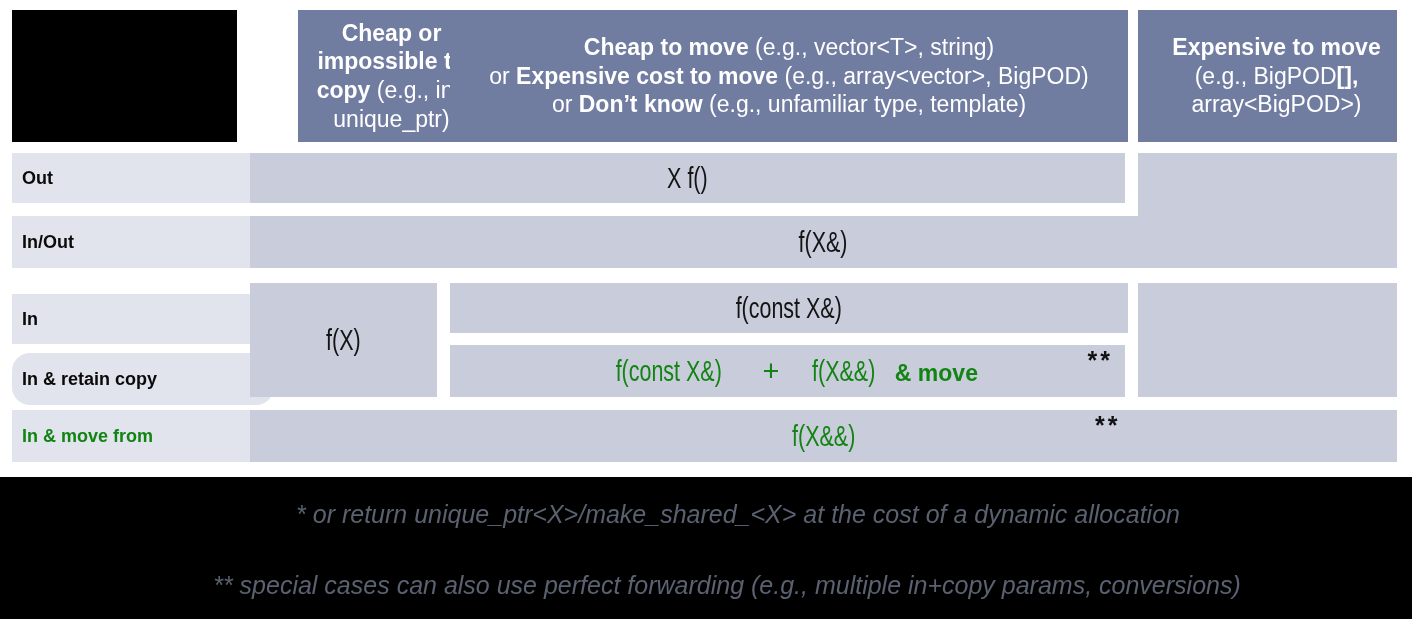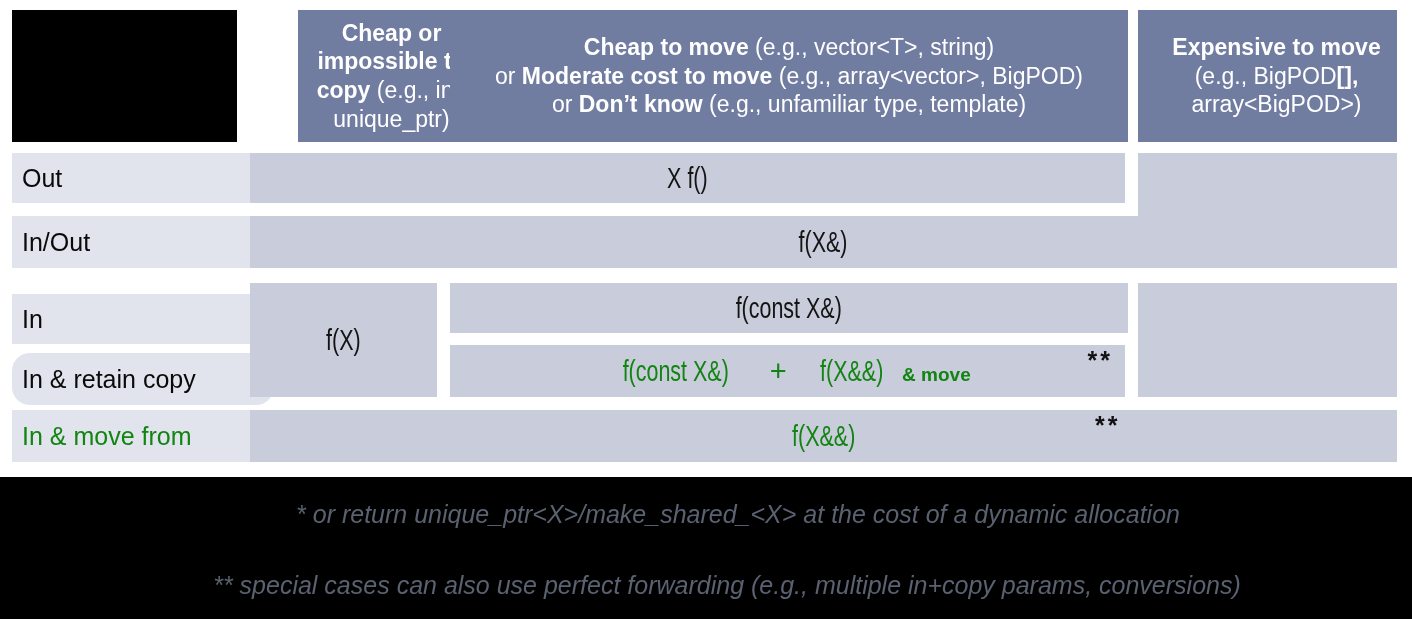--- a/index.html
+++ b/index.html
@@ -23,30 +23,30 @@
     display:flex;flex-direction:column;justify-content:center;text-align:center;
     font-size:23px;line-height:1.24;box-sizing:border-box;padding:0 6px;
   }
   .hcell .seg-b{font-weight:bold;}
   .h1{left:250px;width:187px;margin-left:48px;}
   .h2{left:450px;width:678px;}
   .h3{left:1138px;width:259px;padding-left:24px;}
   .label{
     position:absolute;left:12px;width:262px;background:var(--label-bg);
     display:flex;align-items:center;box-sizing:border-box;padding-left:10px;
-    font-weight:normal;font-size:25px;color:#0a0a0a;
+    font-weight:bold;font-size:18px;color:#0a0a0a;
   }
   .cell{
     position:absolute;background:var(--cell-bg);
     display:flex;align-items:center;justify-content:center;
     font-size:29px;color:var(--text);
   }
   .code{display:inline-block;transform:scaleX(0.74);white-space:nowrap;}
   .green{color:var(--green);}
-  .retain-suffix{font-size:19px;font-weight:bold;margin-left:8px;}
+  .retain-suffix{font-size:23px;font-weight:bold;margin-left:8px;}
   .plus{margin:0 22px;}
   .marker{
     position:absolute;top:1px;font-weight:bold;font-size:25px;letter-spacing:3px;color:#111;
     transform:none;
   }
   .marker.right{right:12px;}
   .marker.mid{left:845px;}
   .band{position:absolute;left:0;top:477px;width:1412px;height:142px;background:var(--band);}
   .fn{
     position:absolute;left:0;width:1412px;text-align:center;
@@ -61,21 +61,21 @@
 <div class="canvas">
 
   <div class="corner-box"></div>
 
   <div class="hcell h1">
     <div><span class="seg-b">Cheap or impossible to copy</span><span class="seg"> (e.g., int, unique_ptr)</span></div>
   </div>
 
   <div class="hcell h2">
     <div><span class="seg-b">Cheap to move</span><span class="seg"> (e.g., vector&lt;T&gt;, string)</span></div>
-    <div><span class="seg">or </span><span class="seg-b">Moderate cost to move</span><span class="seg"> (e.g., array&lt;vector&gt;, BigPOD)</span></div>
+    <div><span class="seg">or </span><span class="seg-b">Expensive cost to move</span><span class="seg"> (e.g., array&lt;vector&gt;, BigPOD)</span></div>
     <div><span class="seg">or </span><span class="seg-b">Don’t know</span><span class="seg"> (e.g., unfamiliar type, template)</span></div>
   </div>
 
   <div class="hcell h3">
     <div><span class="seg-b">Expensive to move</span></div>
     <div><span class="seg">(e.g., BigPOD</span><span class="seg-b">[],</span></div>
     <div><span class="seg">array&lt;BigPOD&gt;)</span></div>
   </div>
 
   <div class="label" style="top:153px;height:50px;">

